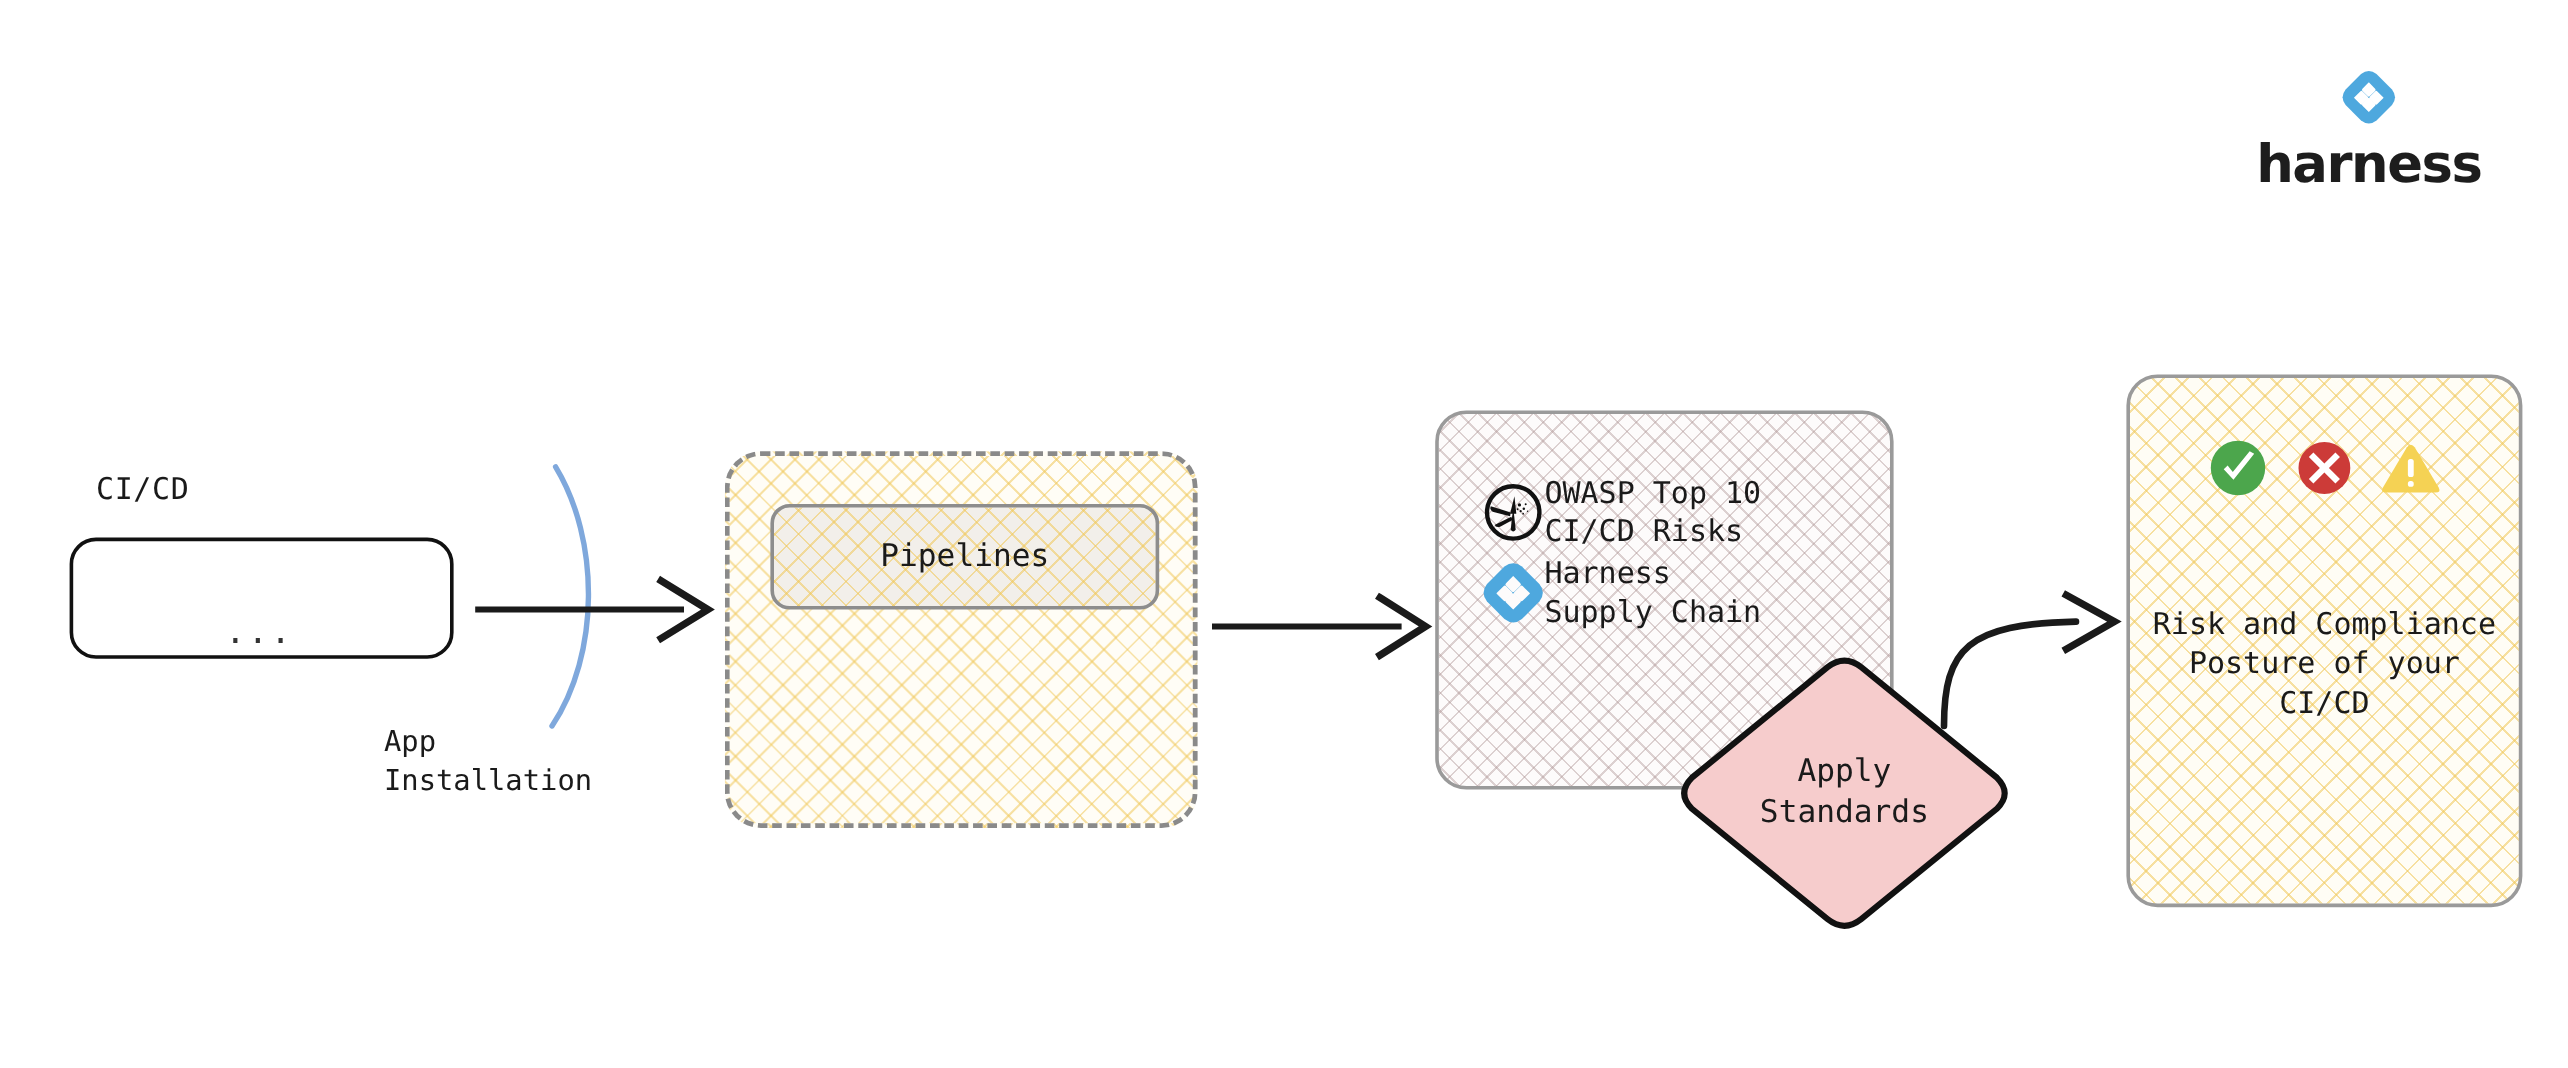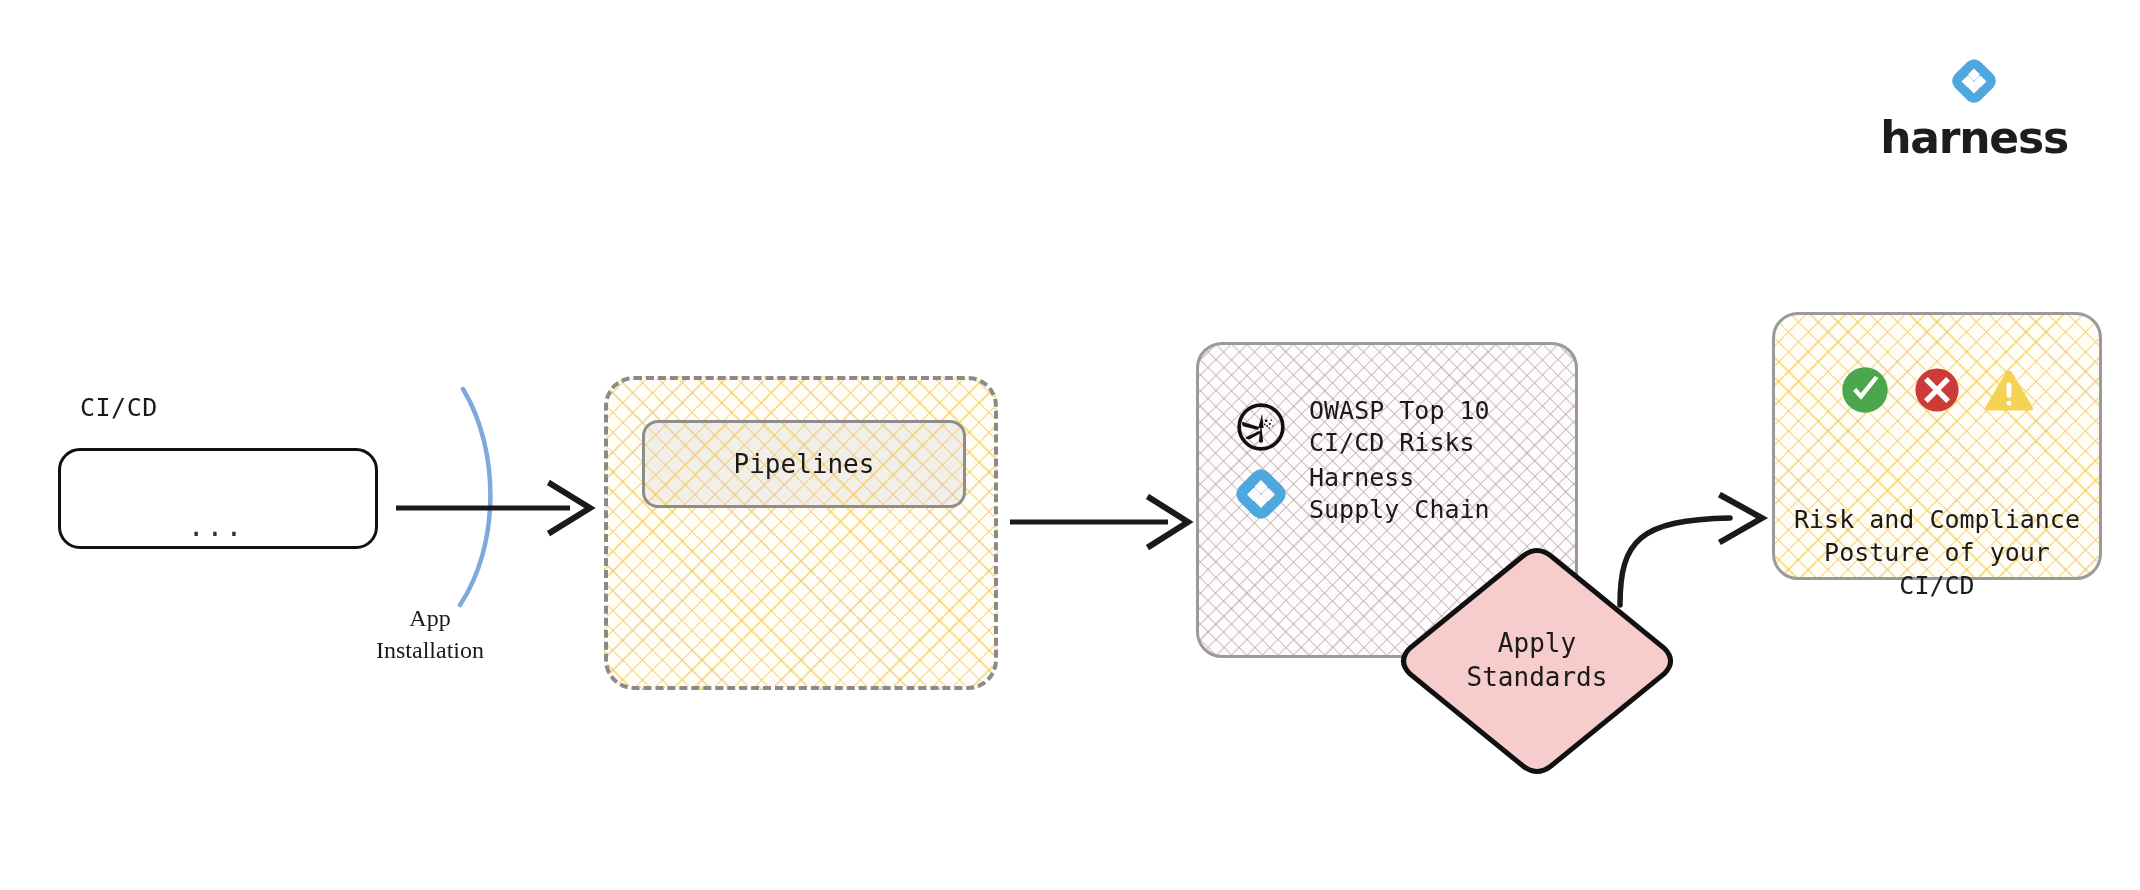--- a/index.html
+++ b/index.html
@@ -77,24 +77,22 @@
     letter-spacing: 2px;
     margin-left: -4px;
     padding-bottom: 10px;
   }
 
   #app-install-label {
     left: 320px;
     top: 603px;
     width: 220px;
     font-size: 24px;
-    text-align: center;
     line-height: 1.33;
     white-space: pre-line;
-    font-family: Liberation Serif, serif;
   }
 
   
   #pipelines-container {
     left: 604px;
     top: 352px;
     width: 394px;
     height: 314px;
     border: 4px dashed #8a8a8a;
     border-radius: 30px;
@@ -139,21 +137,20 @@
     height: 316px;
     border: 3.5px solid #9a9a9a;
     border-radius: 26px;
     box-sizing: border-box;
     background-color: #fdfbfb;
   }
   .std-row {
     position: absolute;
     display: flex;
     align-items: center;
-    gap: 22px;
   }
   #std-row-owasp { left: 36px; top: 50px; }
   #std-row-harness { left: 36px; top: 117px; }
   .std-icon { width: 52px; height: 52px; flex: 0 0 52px; }
   .std-text {
     font-size: 25px;
     line-height: 1.28;
     white-space: pre-line;
   }
 
@@ -180,21 +177,21 @@
     text-align: center;
     white-space: pre-line;
     z-index: 4;
   }
 
   
   #posture-box {
     left: 1772px;
     top: 312px;
     width: 330px;
-    height: 268px;
+    height: 444px;
     border: 3.5px solid #9a9a9a;
     border-radius: 26px;
     box-sizing: border-box;
     background-color: #fffdf5;
     padding-left: 48px;
   }
   #posture-icons {
     position: absolute;
     top: 48px; left: 0; right: 0;
     display: flex;

